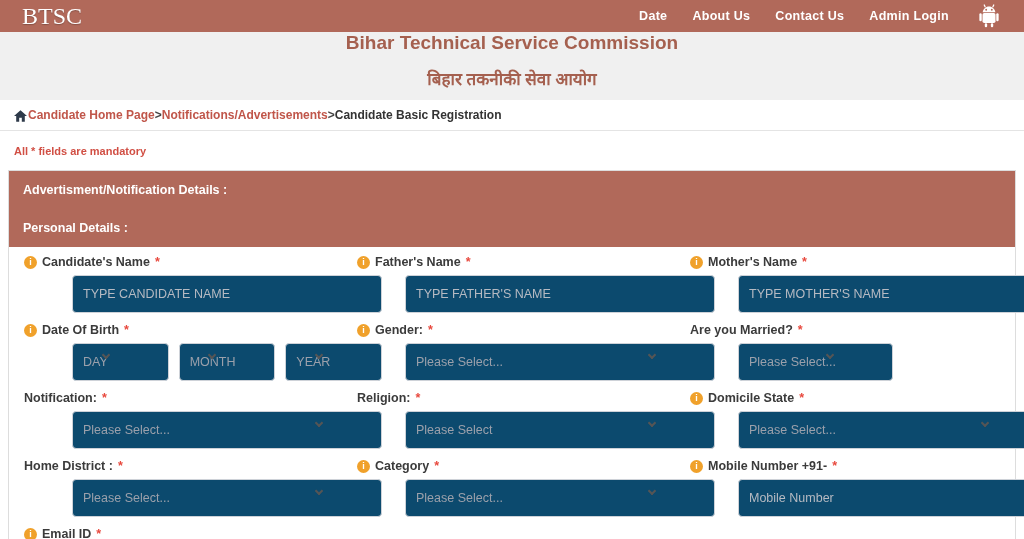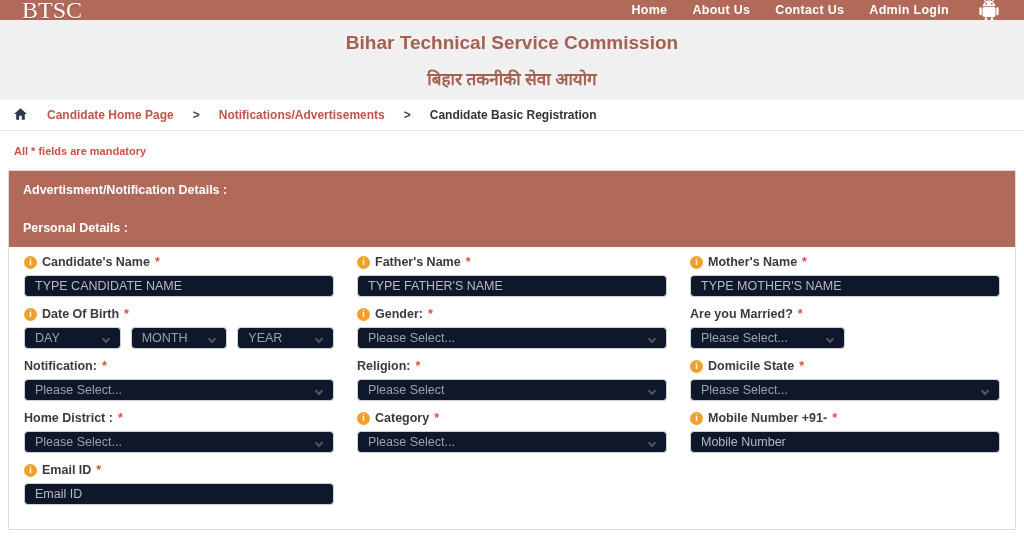--- a/index.html
+++ b/index.html
@@ -7,34 +7,34 @@
     --title:#a5604f;
     --link:#c0564a;
     --accent_red:#d14f44;
     --value_red:#b0372b;
     --label:#3b3b3b;
   }
   *{margin:0;padding:0;box-sizing:border-box;}
   html,body{width:1024px;height:539px;overflow:hidden;background:#fff;
     font-family:"Liberation Sans","DejaVu Sans",sans-serif;}
   
-  .topnav{height:20px;background:var(--brand);display:flex;align-items:center;padding:0 22px;}
+  .topnav{height:32px;background:var(--brand);display:flex;align-items:center;padding:0 22px;}
   .logo{font-family:"Liberation Serif","DejaVu Serif",serif;font-size:24px;color:#fff;
     text-shadow:0 1px 1px rgba(0,0,0,.25);cursor:pointer;}
   .nav{margin-left:auto;display:flex;align-items:center;gap:25px;}
   .nav a{color:#fff;font-weight:bold;font-size:12.5px;text-decoration:none;letter-spacing:.3px;cursor:pointer;}
   .android{display:inline-flex;margin-left:2px;cursor:pointer;}
   .android svg{width:26px;height:26px;}
   
-  .titleband{background:#f0f0f0;text-align:center;padding:12px 0 10px;}
+  .titleband{background:#f0f0f0;text-align:center;padding:0 0 10px;}
   .title-en{color:var(--title);font-size:19px;font-weight:bold;}
   .title-hi{color:var(--title);font-size:17px;font-weight:bold;margin-top:13px;}
   
   .breadcrumb{background:#fff;border-bottom:1px solid #e4e4e4;padding:8px 14px;
-    font-size:12px;font-weight:bold;color:#333;display:flex;align-items:flex-start;gap:19px;}
+    font-size:12px;font-weight:bold;color:#333;display:flex;align-items:flex-end;gap:0;}
   .breadcrumb a{color:var(--link);text-decoration:none;cursor:pointer;}
   .home-ic{display:inline-flex;margin-right:1px;}
   .home-ic svg{width:13px;height:12px;}
   .bc-sep{color:#444;}
   
   .notice{text-align:left;color:var(--accent_red);font-weight:bold;font-size:11px;padding:14px 14px 13px;}
   
   .panel{margin:0 8px;border:1px solid #ddd;min-height:360px;background:#fff;}
   .bar{background:var(--brand);color:#fff;font-weight:bold;font-size:12.5px;padding:12px 14px;line-height:14px;}
   .adv-grid{display:grid;grid-template-columns:25% 25% 25% 1fr;padding:10px 0 10px 17px;
@@ -42,39 +42,39 @@
   .adv-label{color:var(--label);}
   .adv-value{color:var(--value_red);}
   
   .form-grid{display:grid;grid-template-columns:1fr 1fr 1fr;column-gap:23px;row-gap:9px;padding:7px 15px 18px;}
   .field{min-width:0;}
   .flabel{display:flex;align-items:center;gap:5px;font-size:12.5px;font-weight:bold;
     color:var(--label);margin-bottom:5px;line-height:16px;}
   .info{display:inline-flex;align-items:center;justify-content:center;flex:0 0 13px;width:13px;height:13px;
     border-radius:50%;background:#f0a12b;color:#fff;font-size:9px;font-weight:bold;font-style:normal;}
   .req{color:#e8493e;}
-  .tin,.sel{width:100%;height:22px;border:1px solid #ced2d8;border-radius:4px;padding:0 10px;
-    font-size:12.5px;color:#9ba0ab;background:#0f172a;outline:none;
-    font-family:"Liberation Sans","DejaVu Sans",sans-serif;}
+  .tin,.sel{width:100%;height:38px;border:1px solid #ced2d8;border-radius:4px;padding:0 10px;
+    font-size:12.5px;color:#9ba0ab;background:#0c4a6e;outline:none;
+    font-family:"Liberation Sans","DejaVu Sans",sans-serif;margin-left:48px;}
   .tin::placeholder{color:#b6bac2;opacity:1;}
   .selwrap{position:relative;display:block;}
   .sel{appearance:none;-webkit-appearance:none;cursor:pointer;padding-right:26px;}
   .chev{position:absolute;right:12px;top:9px;width:6px;height:6px;
     border-right:2px solid #555;border-bottom:2px solid #555;transform:rotate(45deg);pointer-events:none;}
   .dob{display:flex;gap:10px;}
   .dob .selwrap{flex:1;}
   .half .selwrap{width:50%;}
 </style>
 </head>
 <body>
 
 <header class="topnav">
   <div class="logo">BTSC</div>
   <nav class="nav">
-    <a>Home</a>
+    <a>Date</a>
     <a>About Us</a>
     <a>Contact Us</a>
     <a>Admin Login</a>
     <span class="android">
       <svg viewBox="0 0 24 24">
         <g fill="#fff">
           <path d="M12 3.2c3 0 5.5 2.3 5.8 5.3H6.2C6.5 5.5 9 3.2 12 3.2z"></path>
           <rect x="6" y="9.3" width="12" height="9.2" rx="1.6"></rect>
           <rect x="3.1" y="9.5" width="2.2" height="7.4" rx="1.1"></rect>
           <rect x="18.7" y="9.5" width="2.2" height="7.4" rx="1.1"></rect>

